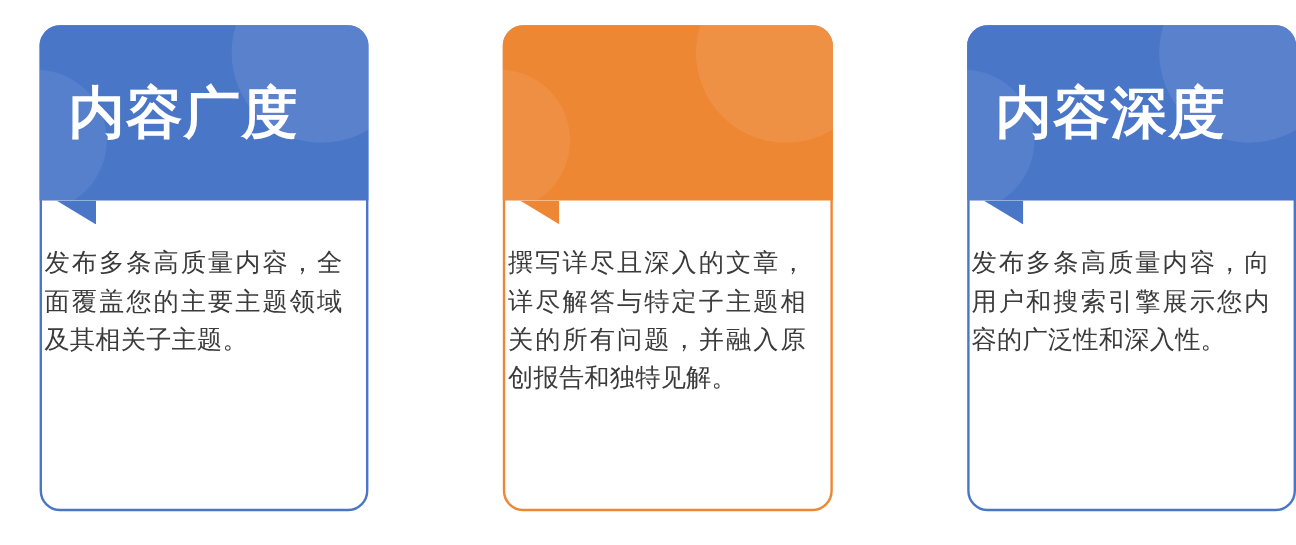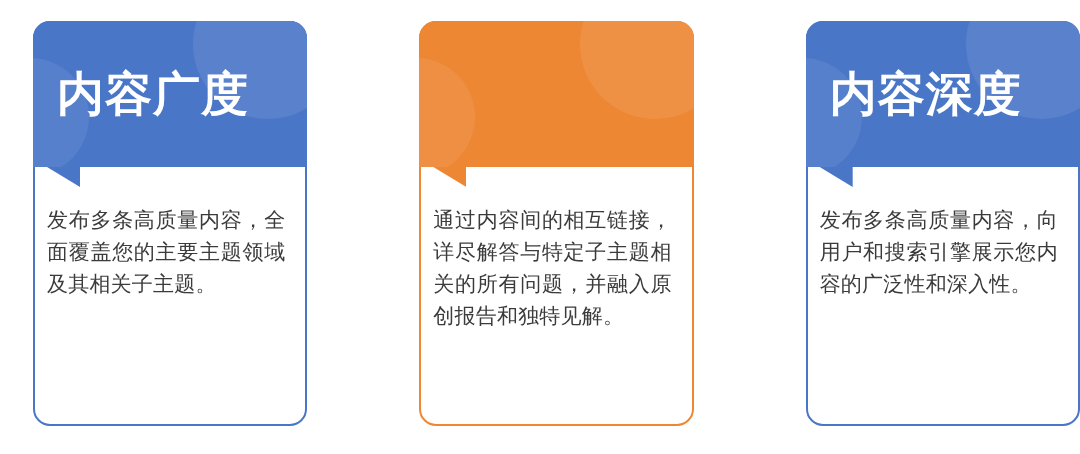--- a/index.html
+++ b/index.html
@@ -109,21 +109,21 @@
     height: 20px;
     background: var(--accent);
     clip-path: polygon(100% 0, 100% 100%, 0 0);
     z-index: 4;
   }
 
   .card-body {
     position: relative;
     z-index: 2;
     flex: 1 1 auto;
-    padding: 37px 22px 0 14px;
+    padding: 37px 22px 0 4px;
     box-sizing: border-box;
   }
 
   .card-text {
     margin: 0;
     color: #3b3b3b;
     font-size: 21px;
     line-height: 32px;
     letter-spacing: 0.2px;
     text-align: justify;
@@ -149,21 +149,21 @@
   </div>
 
   <div class="card" style="--accent:#ed8734">
     <div class="card-outline"></div>
     <div class="card-header">
       <span class="deco-circle-right"></span>
       <span class="deco-circle-left"></span>
     </div>
     <div class="card-tail"></div>
     <div class="card-body">
-      <p class="card-text">通过内容间的相互链接，详尽解答与特定子主题相关的所有问题，并融入原创报告和独特见解。</p>
+      <p class="card-text">撰写详尽且深入的文章，详尽解答与特定子主题相关的所有问题，并融入原创报告和独特见解。</p>
     </div>
   </div>
 
   <div class="card" style="--accent:#4a76c8">
     <div class="card-outline"></div>
     <div class="card-header">
       <span class="deco-circle-right"></span>
       <span class="deco-circle-left"></span>
       <h2 class="card-title">内容深度</h2>
     </div>

